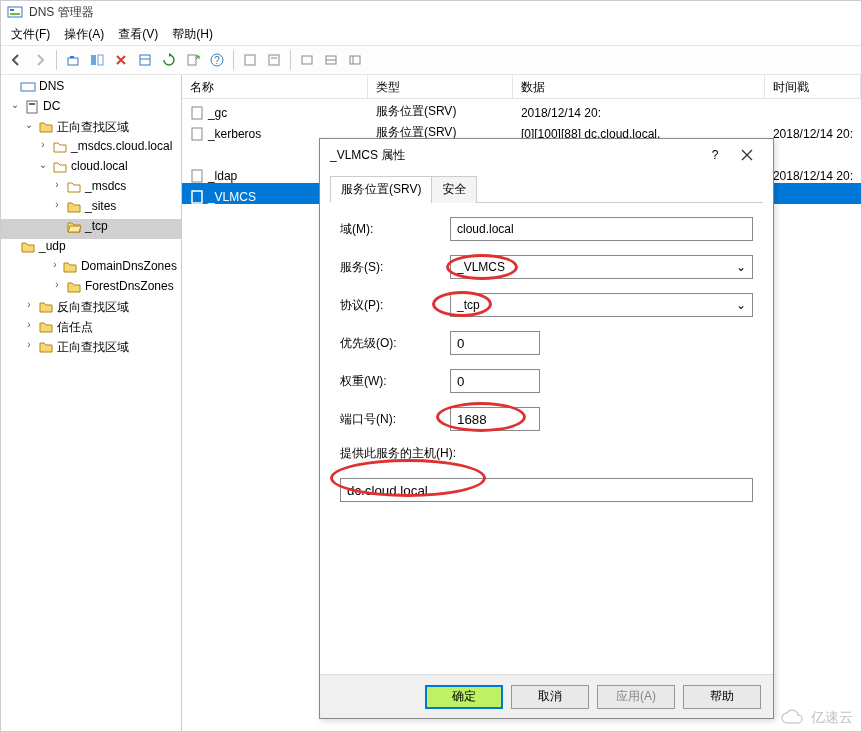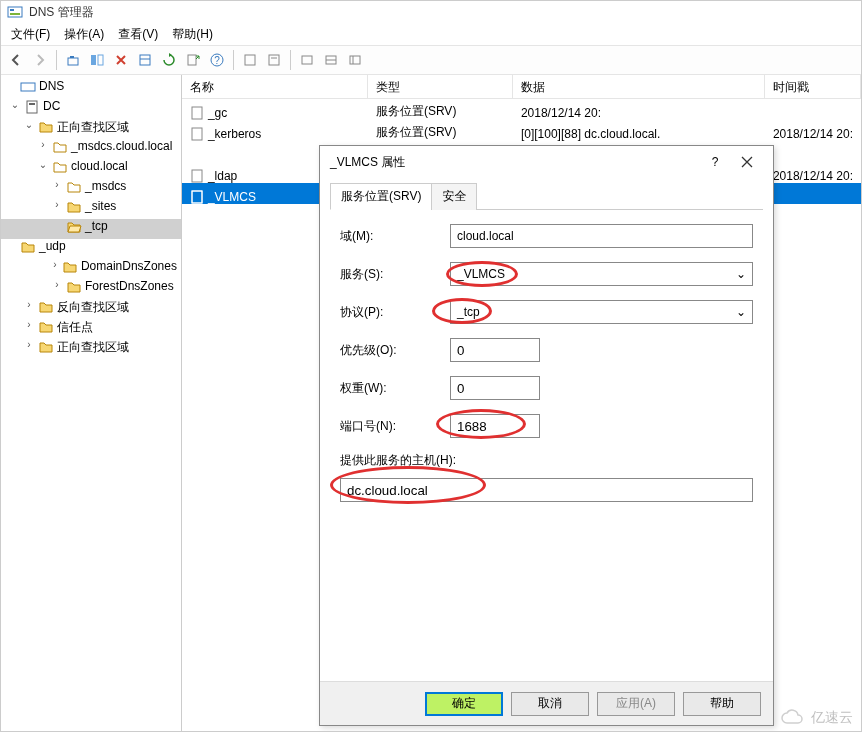--- a/index.html
+++ b/index.html
@@ -19,36 +19,36 @@
 .twist{width:12px;text-align:center;color:#555;font-size:10px}
 .ticon{width:16px;height:16px;margin:0 3px;display:inline-block}
 .content{flex:1;position:relative}
 .listhead{height:24px;display:flex;border-bottom:1px solid #e5e5e5;background:#fff}
 .lh{padding:4px 8px;border-right:1px solid #e5e5e5}
 .listbody{}
 .lrow{display:flex;height:21px;align-items:flex-end;cursor:default}
 .lrow.sel{background:#0078d7;color:#fff}
 .lrow .c{padding:0 8px;overflow:hidden;white-space:nowrap;display:flex;align-items:center;gap:4px}
 
-.dlg{position:absolute;left:318px;top:144px;width:455px;height:581px;background:#fff;border:1px solid #888;box-shadow:2px 2px 6px rgba(0,0,0,0.15);display:flex;flex-direction:column}
+.dlg{position:absolute;left:318px;top:137px;width:455px;height:581px;background:#fff;border:1px solid #888;box-shadow:2px 2px 6px rgba(0,0,0,0.15);display:flex;flex-direction:column}
 .dlg-title{height:32px;display:flex;align-items:center;padding:0 10px;font-size:12px}
 .dlg-title .spacer{flex:1}
 .dlg-title .wbtn{width:32px;height:24px;display:flex;align-items:center;justify-content:center}
 .tabs{padding:4px 10px 0 10px}
 .tabbar{display:flex;border-bottom:1px solid #ccc}
 .tab{padding:4px 10px;border:1px solid #ccc;border-bottom:none;background:#fff;margin-right:-1px;position:relative;top:1px}
 .tab.active{background:#fff;border-bottom:1px solid #fff}
 .tab.inactive{background:#f4f4f4}
 .form{padding:14px 20px;flex:1}
 .frow{display:flex;align-items:center;margin-bottom:14px}
 .flabel{width:110px}
 .finput{flex:1;height:24px;border:1px solid #888;padding:0 6px;background:#fff;font-family:inherit;font-size:12px}
 .fselect{flex:1;height:24px;border:1px solid #888;padding:0 6px;background:#fff;display:flex;align-items:center;justify-content:space-between}
 .fnum{width:90px;height:24px;border:1px solid #888;padding:0 6px}
-.hostbox{width:100%;height:24px;border:1px solid #888;padding:0 6px;margin-top:9px}
+.hostbox{width:100%;height:24px;border:1px solid #888;padding:0 6px;margin-top:16px}
 .dlg-btns{height:44px;border-top:1px solid #ddd;display:flex;align-items:center;justify-content:flex-end;padding:0 12px;gap:8px;background:#f0f0f0}
 .btn{min-width:78px;height:24px;border:1px solid #999;background:#e9e9e9;display:flex;align-items:center;justify-content:center;cursor:default;font-size:12px}
 .btn.primary{border:2px solid #0078d7;background:#bef264}
 .btn.disabled{color:#888}
 
 .circle{position:absolute;border:3px solid #e03030;border-radius:50%;pointer-events:none}
 
 svg{display:block}
 .watermark{position:absolute;right:8px;bottom:4px;color:#bfbfbf;font-size:14px;display:flex;align-items:center;gap:4px}
 </style>

